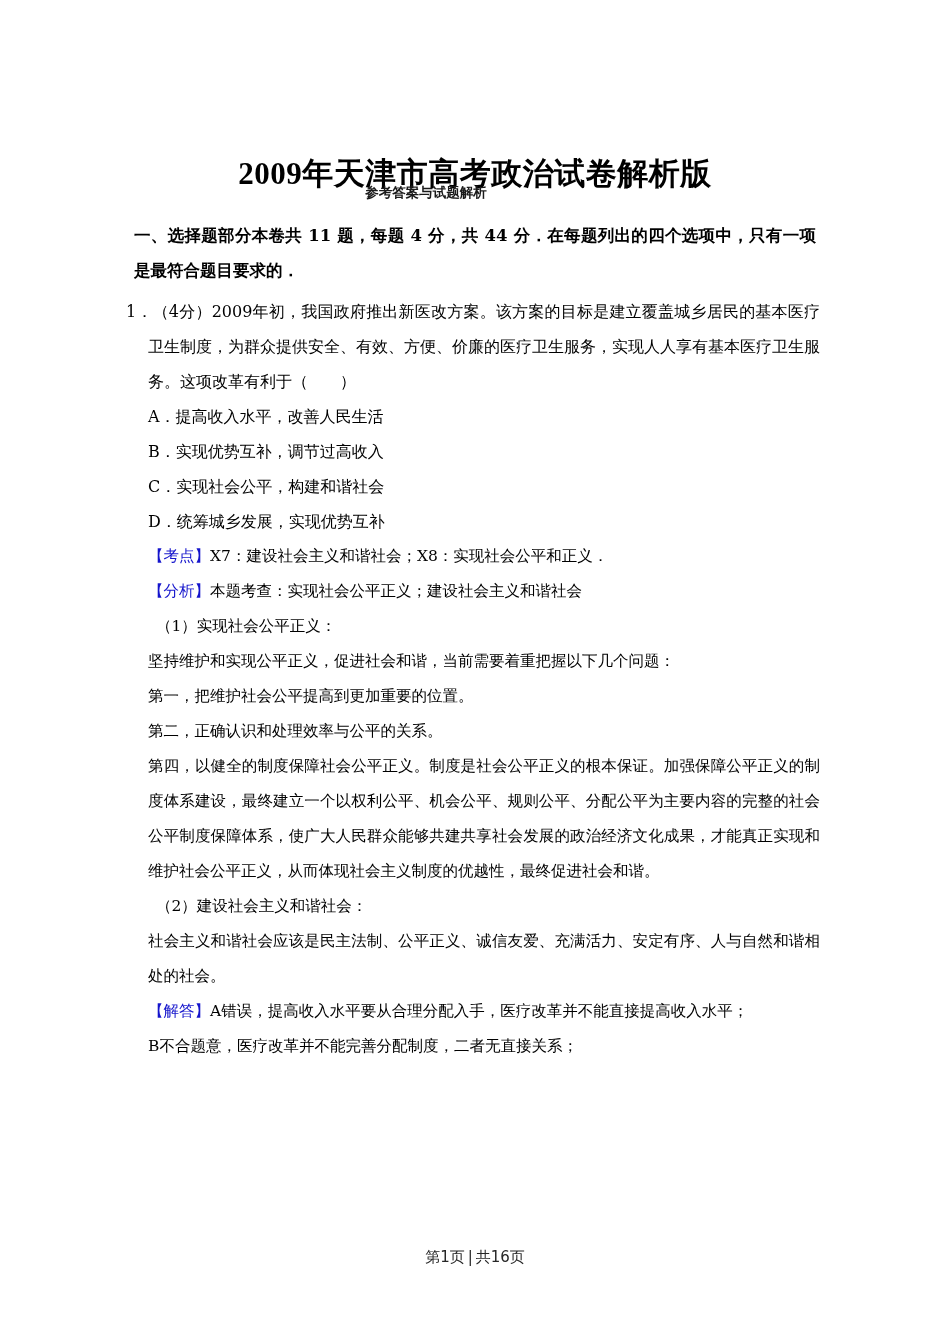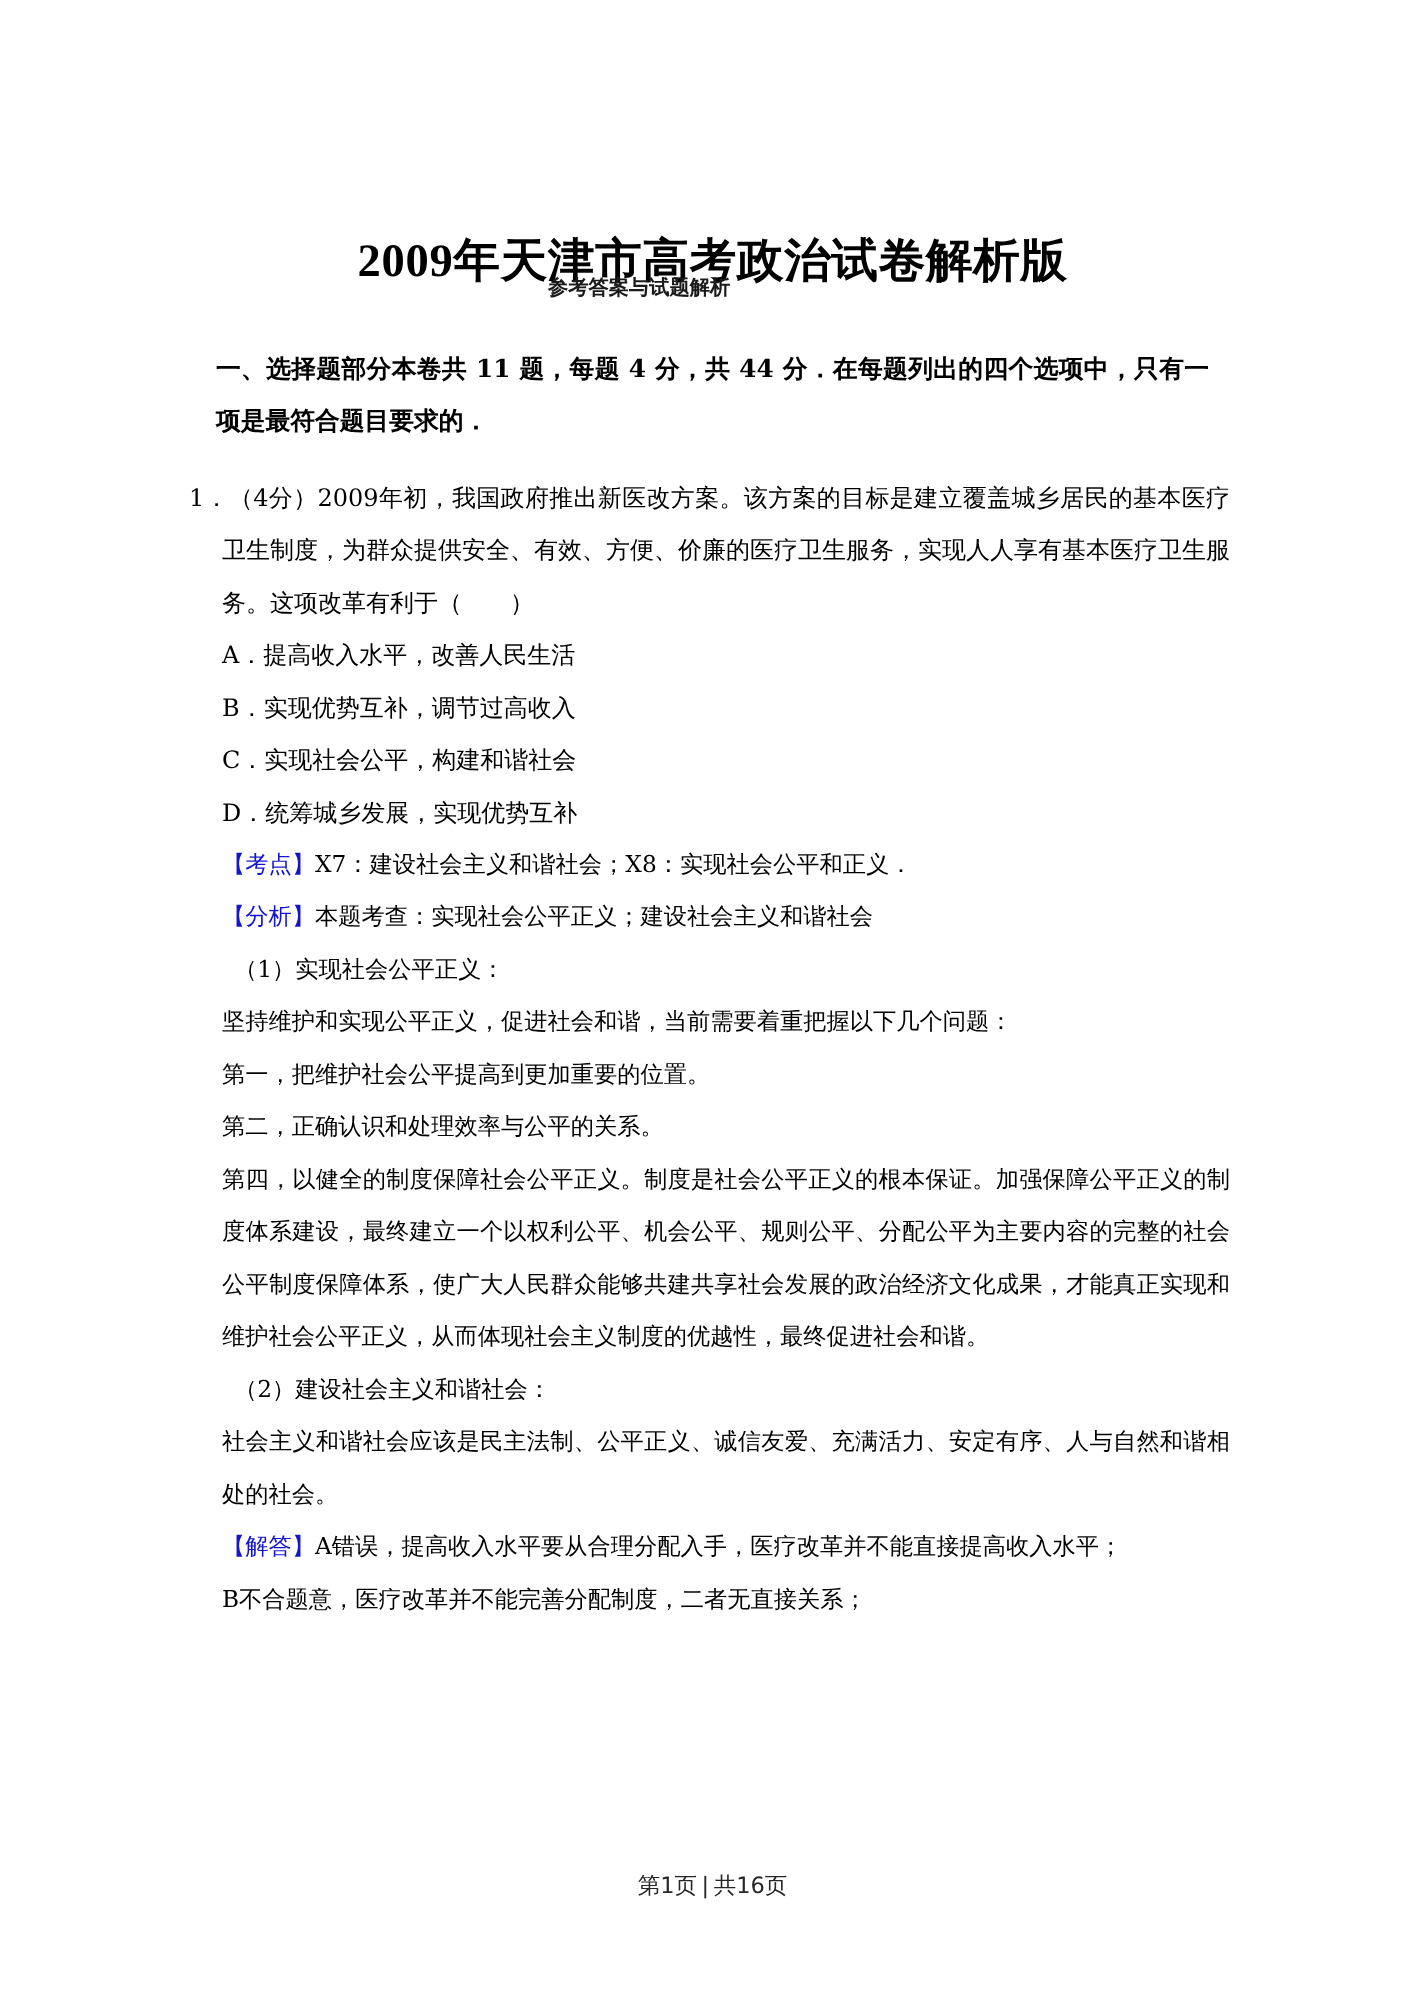--- a/index.html
+++ b/index.html
@@ -52,21 +52,21 @@
   }
   .section-head {
     font-weight: bold;
     font-size: 16.5px;
     line-height: 35px;
     color: #000;
     padding-left: 128px;
     padding-right: 128px;
     text-align: justify;
     text-justify: inter-ideograph;
-    margin: 16px;
+    margin: 6px;
   }
   .qblock {
     margin: 0;
     padding-left: 148px;
     padding-right: 130px;
     font-size: 16px;
     line-height: 35px;
     text-align: justify;
     text-justify: inter-ideograph;
   }

